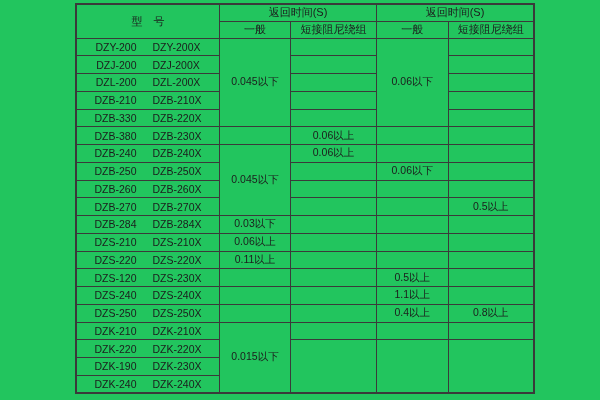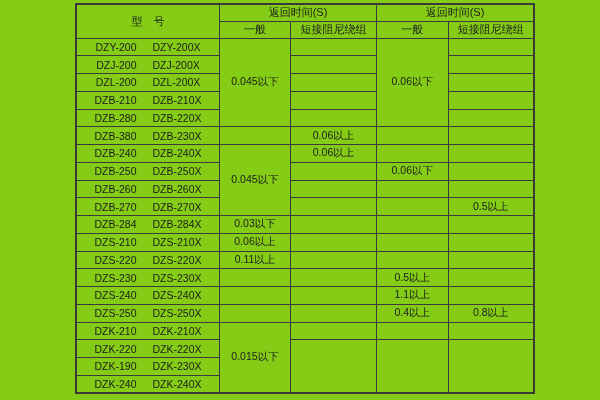--- a/index.html
+++ b/index.html
@@ -6,21 +6,21 @@
   html, body { width: 600px; height: 400px; }
   body {
     background: #ffffff;
     font-family: "Liberation Sans", "DejaVu Sans", sans-serif;
     color: #1c1c1c;
   }
   .page {
     position: relative;
     width: 600px;
     height: 400px;
-    background: #84cc16;
+    background: #22c55e;
     overflow: hidden;
   }
   table.spec {
     position: absolute;
     left: 75px;
     top: 3px;
     border-collapse: collapse;
     table-layout: fixed;
     border: 2px solid #3a3a3a;
   }
@@ -82,21 +82,21 @@
           <td class="model-cell"><span class="model">DZL-200</span><span class="model">DZL-200X</span></td>
           <td class="value-cell"></td>
           <td class="value-cell"></td>
         </tr>
         <tr>
           <td class="model-cell"><span class="model">DZB-210</span><span class="model">DZB-210X</span></td>
           <td class="value-cell"></td>
           <td class="value-cell"></td>
         </tr>
         <tr>
-          <td class="model-cell"><span class="model">DZB-280</span><span class="model">DZB-220X</span></td>
+          <td class="model-cell"><span class="model">DZB-330</span><span class="model">DZB-220X</span></td>
           <td class="value-cell"></td>
           <td class="value-cell"></td>
         </tr>
         <tr>
           <td class="model-cell"><span class="model">DZB-380</span><span class="model">DZB-230X</span></td>
           <td class="value-cell"></td>
           <td class="value-cell">0.06以上</td>
           <td class="value-cell"></td>
           <td class="value-cell"></td>
         </tr>
@@ -140,21 +140,21 @@
           <td class="value-cell"></td>
         </tr>
         <tr>
           <td class="model-cell"><span class="model">DZS-220</span><span class="model">DZS-220X</span></td>
           <td class="value-cell">0.11以上</td>
           <td class="value-cell"></td>
           <td class="value-cell"></td>
           <td class="value-cell"></td>
         </tr>
         <tr>
-          <td class="model-cell"><span class="model">DZS-230</span><span class="model">DZS-230X</span></td>
+          <td class="model-cell"><span class="model">DZS-120</span><span class="model">DZS-230X</span></td>
           <td class="value-cell"></td>
           <td class="value-cell"></td>
           <td class="value-cell">0.5以上</td>
           <td class="value-cell"></td>
         </tr>
         <tr>
           <td class="model-cell"><span class="model">DZS-240</span><span class="model">DZS-240X</span></td>
           <td class="value-cell"></td>
           <td class="value-cell"></td>
           <td class="value-cell">1.1以上</td>

